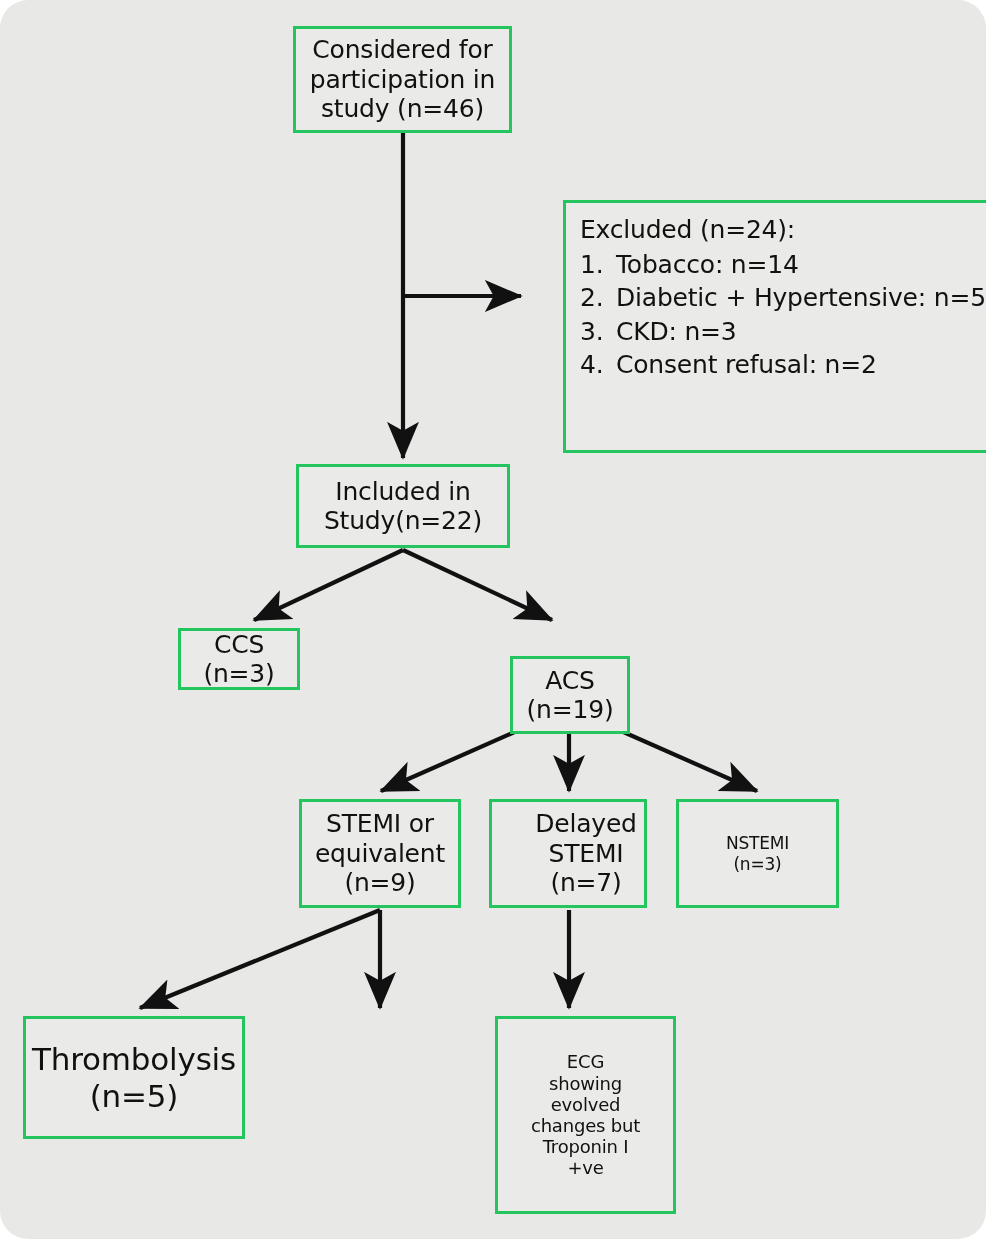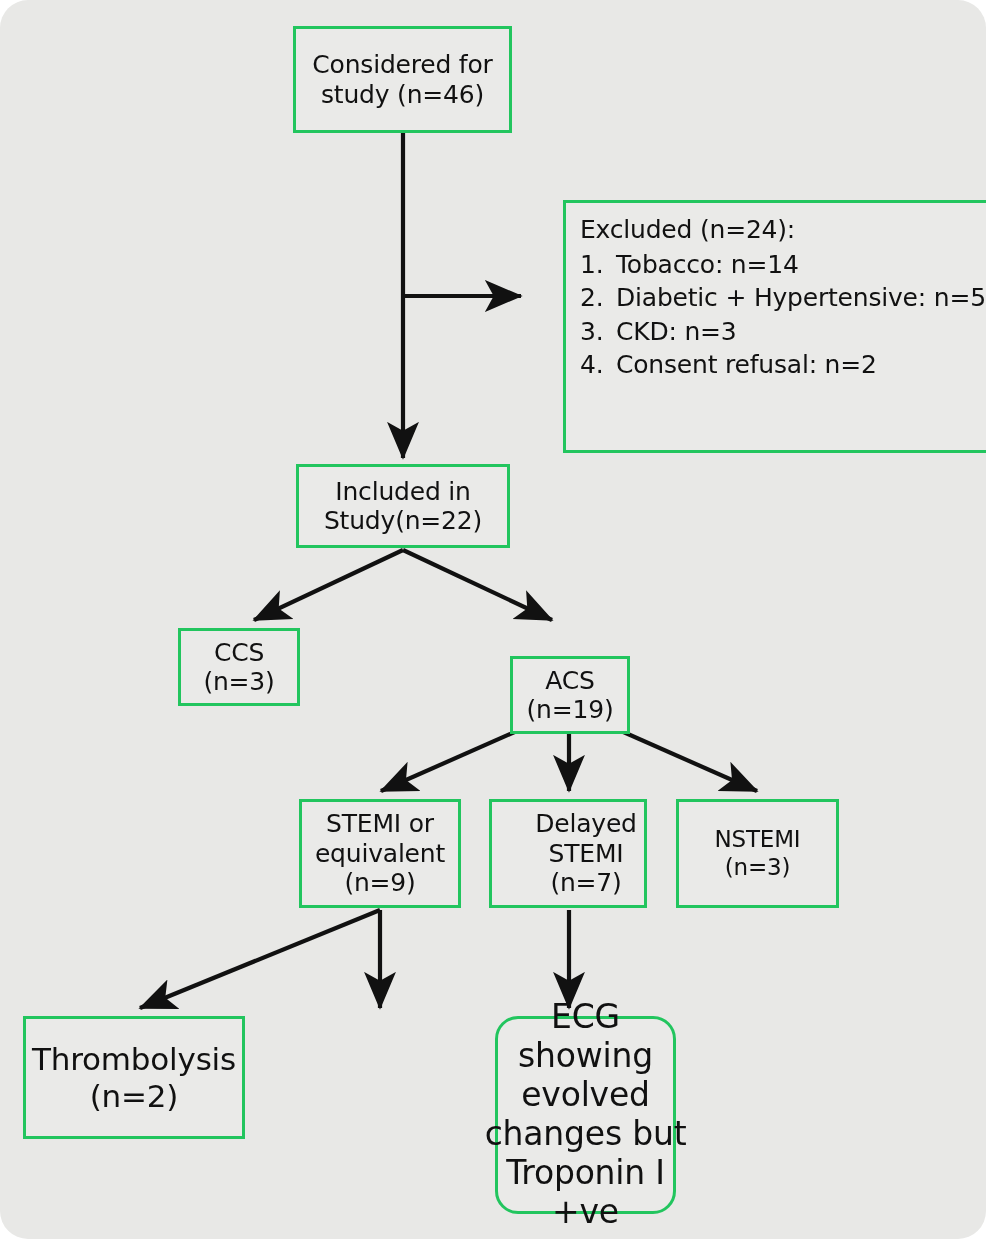--- a/index.html
+++ b/index.html
@@ -45,28 +45,28 @@
     letter-spacing: -0.2px;
   }
   .node .ln { display: block; white-space: nowrap; }
 
   
   #node-considered { left: 293px; top: 26px;  width: 219px; height: 107px; font-size: 25px; }
   #node-excluded   { left: 527px; top: 200px; width: 435px; height: 253px; font-size: 25px;
                      align-items: flex-start; justify-content: flex-start;
                      padding: 12px 0 0 14px; text-align: left; margin-left: 36px; }
   #node-included   { left: 296px; top: 464px; width: 214px; height: 84px;  font-size: 25px; }
-  #node-ccs        { left: 178px; top: 628px; width: 122px; height: 78px;  font-size: 25px; }
+  #node-ccs        { left: 178px; top: 628px; width: 122px; height: 62px;  font-size: 25px; }
   #node-acs        { left: 510px; top: 628px; width: 120px; height: 78px;  font-size: 25px; margin-top: 28px; }
   #node-stemi      { left: 299px; top: 799px; width: 162px; height: 109px; font-size: 25px; }
   #node-delayed    { left: 489px; top: 799px; width: 158px; height: 109px; font-size: 25px; padding-left: 36px; }
-  #node-nstemi     { left: 676px; top: 799px; width: 163px; height: 109px; font-size: 23px; }
+  #node-nstemi     { left: 676px; top: 799px; width: 163px; height: 109px; font-size: 17px; }
   #node-thrombo    { left: 23px;  top: 1016px; width: 222px; height: 123px; font-size: 31px; }
   #node-ppci       { left: 294px; top: 1016px; width: 173px; height: 123px; font-size: 25px; }
-  #node-ecg        { left: 495px; top: 1016px; width: 181px; height: 198px; font-size: 33px; border-radius: 23px; }
+  #node-ecg        { left: 495px; top: 1016px; width: 181px; height: 198px; font-size: 18px; }
 
   
   .ex-head { display: block; margin-bottom: 5px; }
   .ex-row  { display: flex; align-items: baseline; margin-bottom: 4px; }
   .ex-num  { width: 36px; flex: none; }
   .ex-txt  { white-space: nowrap; }
 </style>
 </head>
 <body>
 
@@ -94,20 +94,21 @@
 
       <line x1="380" y1="910" x2="140" y2="1008" marker-end="url(#ah)"></line>
       <line x1="380" y1="910" x2="380" y2="1008" marker-end="url(#ah)"></line>
 
       <line x1="569" y1="910" x2="569" y2="1008" marker-end="url(#ah)"></line>
     </g>
   </svg>
 
   <div class="node" id="node-considered">
     <span class="ln">Considered for</span>
+    <span class="ln">participation in</span>
     <span class="ln">study (n=46)</span>
   </div>
 
   <div class="node" id="node-excluded">
     <span class="ex-head">Excluded (n=24):</span>
     <span class="ex-row">
       <span class="ex-num">1.</span>
       <span class="ex-txt">Tobacco: n=14</span>
     </span>
     <span class="ex-row">
@@ -151,21 +152,21 @@
     <span class="ln">(n=7)</span>
   </div>
 
   <div class="node" id="node-nstemi">
     <span class="ln">NSTEMI</span>
     <span class="ln">(n=3)</span>
   </div>
 
   <div class="node" id="node-thrombo">
     <span class="ln">Thrombolysis</span>
-    <span class="ln">(n=2)</span>
+    <span class="ln">(n=5)</span>
   </div>
 
 
   <div class="node" id="node-ecg">
     <span class="ln">ECG</span>
     <span class="ln">showing</span>
     <span class="ln">evolved</span>
     <span class="ln">changes but</span>
     <span class="ln">Troponin I</span>
     <span class="ln">+ve</span>

